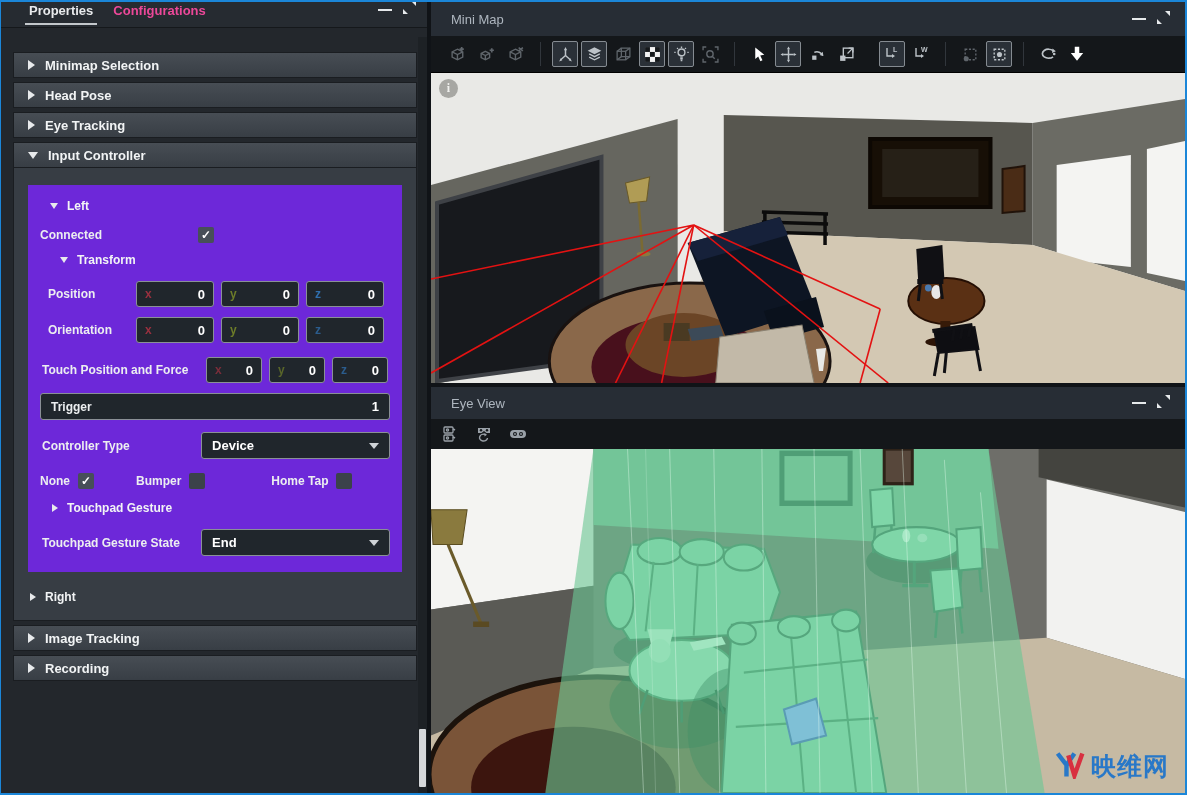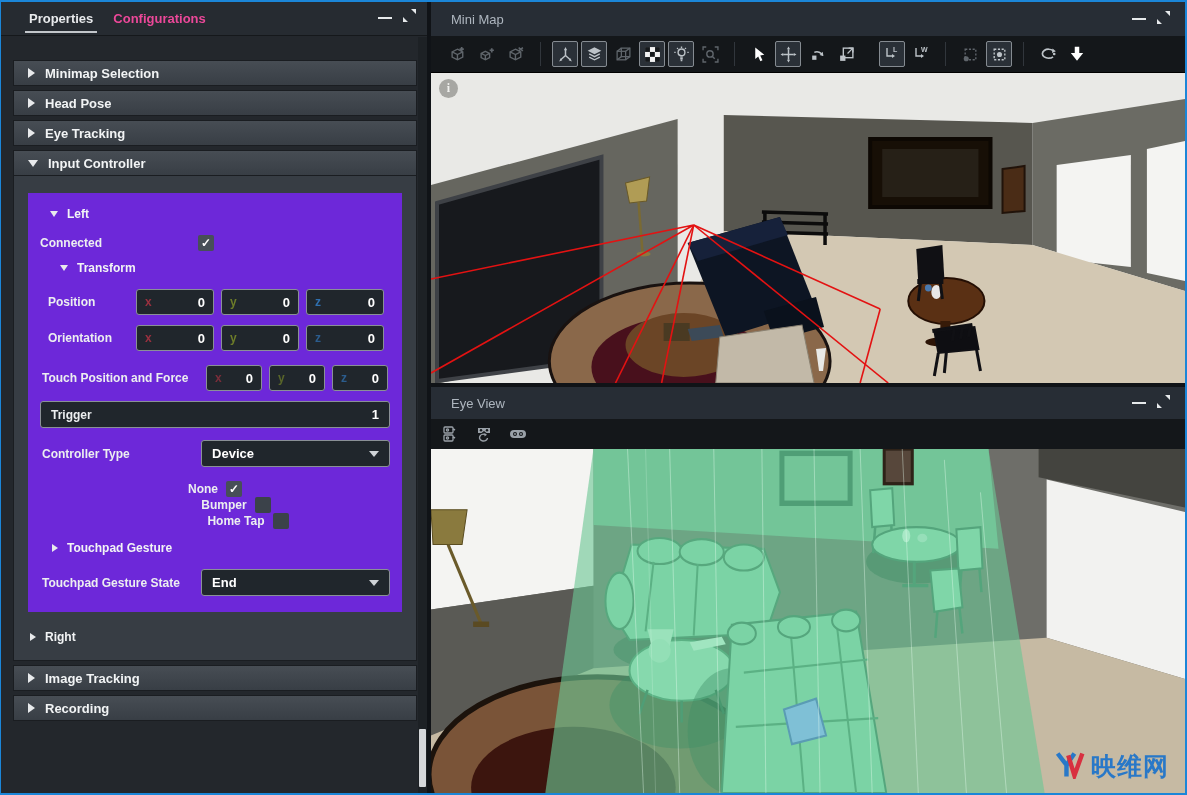--- a/index.html
+++ b/index.html
@@ -11,21 +11,21 @@
   .titlebar{ height:28px; background:#ffffff; display:flex; align-items:center; flex:0 0 auto;}
   .tb-logo{ margin:0 8px 0 9px; display:flex; }
   .tb-title{ font-size:12px; color:#111; }
   .tb-spacer{ flex:1; }
   .winbtn{ width:46px; height:28px; display:flex; align-items:center; justify-content:center;
     font-size:13px; color:#222; cursor:default;}
   
   .main{ flex:1; display:flex; min-height:0; }
   .left-panel{ width:430px; flex:0 0 auto; background:#23272c; position:relative; overflow:hidden;
     border-right:4px solid #101317;}
-  .tabbar{ height:34px; background:#262b31; display:flex; align-items:flex-end; padding:0 10px 0 18px;
+  .tabbar{ height:26px; background:#262b31; display:flex; align-items:flex-end; padding:0 10px 0 18px;
     border-bottom:1px solid #15181b;}
   .tab{ font-size:13px; font-weight:bold; padding:8px 10px 9px; position:relative; color:#ec4899;}
   .tab.active{ color:#e8eaec; }
   .tab.active .underline{ position:absolute; left:6px; right:6px; bottom:2px; height:2px; background:#c3c7cb;}
   .panel-min-icons{ margin-left:auto; display:flex; align-items:center; gap:10px; padding-bottom:8px;}
   .dash-ic{ width:14px; height:2px; background:#e6e9eb; }
   .sections{ padding:24px 10px 0 12px; }
   .section-h{ height:26px; margin-bottom:4px; display:flex; align-items:center; gap:10px; padding-left:14px;
     background:linear-gradient(#474d54,#383e45); border:1px solid #1a1d21; cursor:default;}
   .sec-label{ color:#f2f4f5; font-weight:bold; font-size:13px; }
@@ -54,21 +54,21 @@
   .axis{ font-weight:bold; font-size:12px; }
   .axis.x{ color:#99303f; } .axis.y{ color:#6d7c29; } .axis.z{ color:#2f6fae; }
   .axis.dim{ opacity:.75; }
   .fval{ flex:1; text-align:right; color:#fff; font-weight:bold; font-size:13px;}
   .trigger-box{ height:27px; border:1px solid #8a9096; border-radius:3px; background:#20262c; display:flex;
     align-items:center; padding:0 10px; margin:2px 0 12px;}
   .dropdown{ width:192px; height:27px; border:1px solid #8a9096; border-radius:3px; background:#20262c;
     display:flex; align-items:center; padding:0 10px; cursor:pointer;}
   .dd-val{ color:#fff; font-weight:bold; font-size:13px; flex:1;}
   .caret{ width:0; height:0; border-top:6px solid #cfd3d7; border-left:5px solid transparent; border-right:5px solid transparent;}
-  .btnrow{ display:flex; align-items:center; margin:14px 0 12px;flex-direction:column;}
+  .btnrow{ display:flex; align-items:center; margin:14px 0 12px;}
   .btnrow .pair{ display:flex; align-items:center; gap:8px;}
   .scrollbar{ position:absolute; top:35px; right:0; width:9px; bottom:0; background:#1d2125;}
   .scroll-thumb{ position:absolute; left:1px; right:1px; bottom:6px; height:58px; background:#d4d7da; border-radius:1px;}
   
   .right-area{ flex:1; display:flex; flex-direction:column; min-width:0;}
   .view-header{ height:34px; background:#272d35; display:flex; align-items:center; padding:0 14px 0 20px; flex:0 0 auto;}
   .view-title{ color:#aeb6bf; font-size:13px;}
   .toolbar{ height:37px; background:#14171a; display:flex; align-items:center; padding:0 8px; gap:2px; flex:0 0 auto;
     border-bottom:1px solid #000;}
   .tbgroup{ display:flex; align-items:center; gap:3px; padding:0 6px;}

